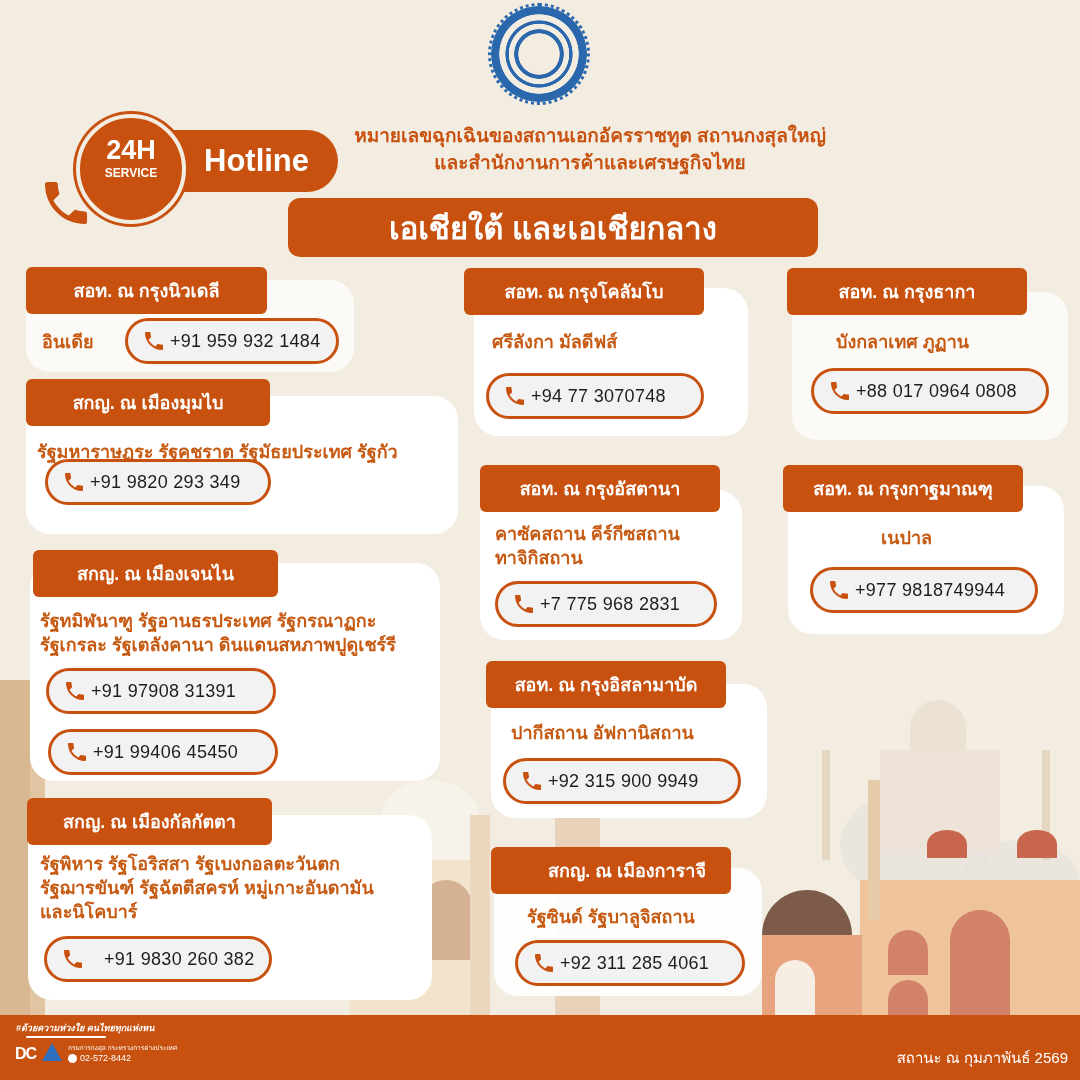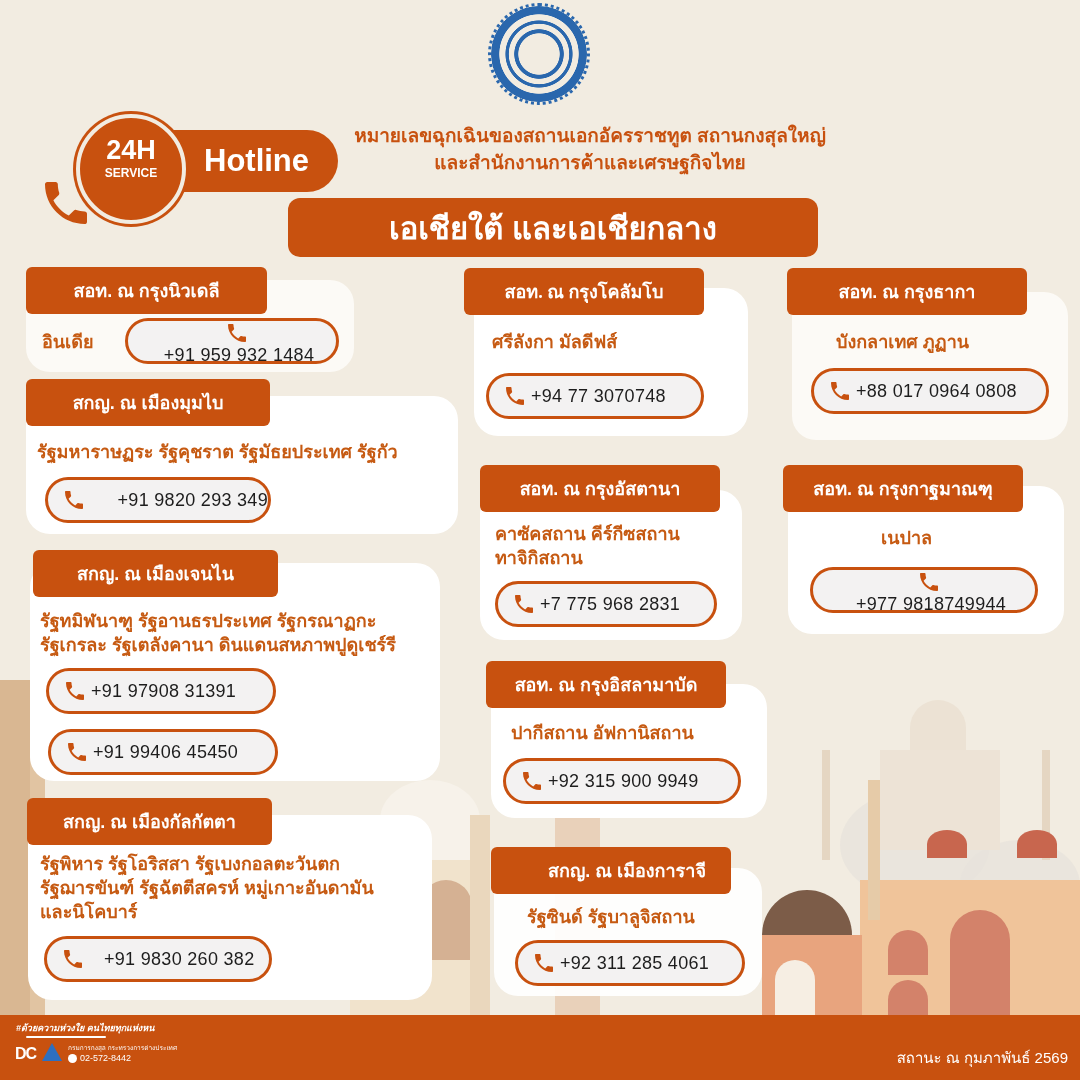--- a/index.html
+++ b/index.html
@@ -149,31 +149,31 @@
 
 <div class="abs title">
   <div>หมายเลขฉุกเฉินของสถานเอกอัครราชทูต สถานกงสุลใหญ่</div>
   <div>และสำนักงานการค้าและเศรษฐกิจไทย</div>
 </div>
 <div class="abs region-banner">เอเชียใต้ และเอเชียกลาง</div>
 
 <div class="card cream" style="left:26px;top:280px;width:328px;height:92px;"></div>
 <div class="tag" style="left:26px;top:267px;width:241px;">สอท. ณ กรุงนิวเดลี</div>
 <div class="area" style="left:42px;top:330px;">อินเดีย</div>
-<div class="phone" style="left:125px;top:318px;width:214px;flex-direction:column;">
+<div class="phone" style="left:125px;top:318px;width:214px;">
   <svg viewBox="0 0 24 24">
       <path fill="#c8510f" d="M6.6 10.8c1.4 2.8 3.8 5.1 6.6 6.6l2.2-2.2c.3-.3.7-.4 1-.2 1.1.4 2.3.6 3.6.6.6 0 1 .4 1 1V20c0 .6-.4 1-1 1C10.6 21 3 13.4 3 4c0-.6.4-1 1-1h3.5c.6 0 1 .4 1 1 0 1.3.2 2.5.6 3.6.1.3 0 .7-.2 1L6.6 10.8z"></path>
     </svg>
   <span>+91 959 932 1484</span>
 </div>
 
 <div class="card" style="left:26px;top:396px;width:432px;height:138px;"></div>
 <div class="tag" style="left:26px;top:379px;width:244px;">สกญ. ณ เมืองมุมไบ</div>
 <div class="area" style="left:37px;top:440px;">รัฐมหาราษฏระ รัฐคุชราต รัฐมัธยประเทศ รัฐกัว</div>
-<div class="phone" style="left:45px;top:477px;width:226px;justify-content:space-between;">
+<div class="phone" style="left:45px;top:459px;width:226px;">
   <svg viewBox="0 0 24 24">
       <path fill="#c8510f" d="M6.6 10.8c1.4 2.8 3.8 5.1 6.6 6.6l2.2-2.2c.3-.3.7-.4 1-.2 1.1.4 2.3.6 3.6.6.6 0 1 .4 1 1V20c0 .6-.4 1-1 1C10.6 21 3 13.4 3 4c0-.6.4-1 1-1h3.5c.6 0 1 .4 1 1 0 1.3.2 2.5.6 3.6.1.3 0 .7-.2 1L6.6 10.8z"></path>
     </svg>
   <span>+91 9820 293 349</span>
 </div>
 
 <div class="card" style="left:30px;top:563px;width:410px;height:218px;"></div>
 <div class="tag" style="left:33px;top:550px;width:245px;">สกญ. ณ เมืองเจนไน</div>
 <div class="area" style="left:40px;top:609px;">
   <div>รัฐทมิฬนาฑู รัฐอานธรประเทศ รัฐกรณาฏกะ</div>
@@ -255,21 +255,21 @@
 <div class="phone" style="left:811px;top:368px;width:238px;">
   <svg viewBox="0 0 24 24">
       <path fill="#c8510f" d="M6.6 10.8c1.4 2.8 3.8 5.1 6.6 6.6l2.2-2.2c.3-.3.7-.4 1-.2 1.1.4 2.3.6 3.6.6.6 0 1 .4 1 1V20c0 .6-.4 1-1 1C10.6 21 3 13.4 3 4c0-.6.4-1 1-1h3.5c.6 0 1 .4 1 1 0 1.3.2 2.5.6 3.6.1.3 0 .7-.2 1L6.6 10.8z"></path>
     </svg>
   <span>+88 017 0964 0808</span>
 </div>
 
 <div class="card" style="left:788px;top:486px;width:276px;height:148px;"></div>
 <div class="tag" style="left:783px;top:465px;width:240px;">สอท. ณ กรุงกาฐมาณฑุ</div>
 <div class="area" style="left:881px;top:526px;">เนปาล</div>
-<div class="phone" style="left:810px;top:567px;width:228px;flex-direction:column;">
+<div class="phone" style="left:810px;top:567px;width:228px;">
   <svg viewBox="0 0 24 24">
       <path fill="#c8510f" d="M6.6 10.8c1.4 2.8 3.8 5.1 6.6 6.6l2.2-2.2c.3-.3.7-.4 1-.2 1.1.4 2.3.6 3.6.6.6 0 1 .4 1 1V20c0 .6-.4 1-1 1C10.6 21 3 13.4 3 4c0-.6.4-1 1-1h3.5c.6 0 1 .4 1 1 0 1.3.2 2.5.6 3.6.1.3 0 .7-.2 1L6.6 10.8z"></path>
     </svg>
   <span>+977 9818749944</span>
 </div>
 
 <div class="abs footer"></div>
 <div class="abs hashtag">#ด้วยความห่วงใย คนไทยทุกแห่งหน</div>
 <div class="abs hashline"></div>
 <div class="abs dca">DC</div>

